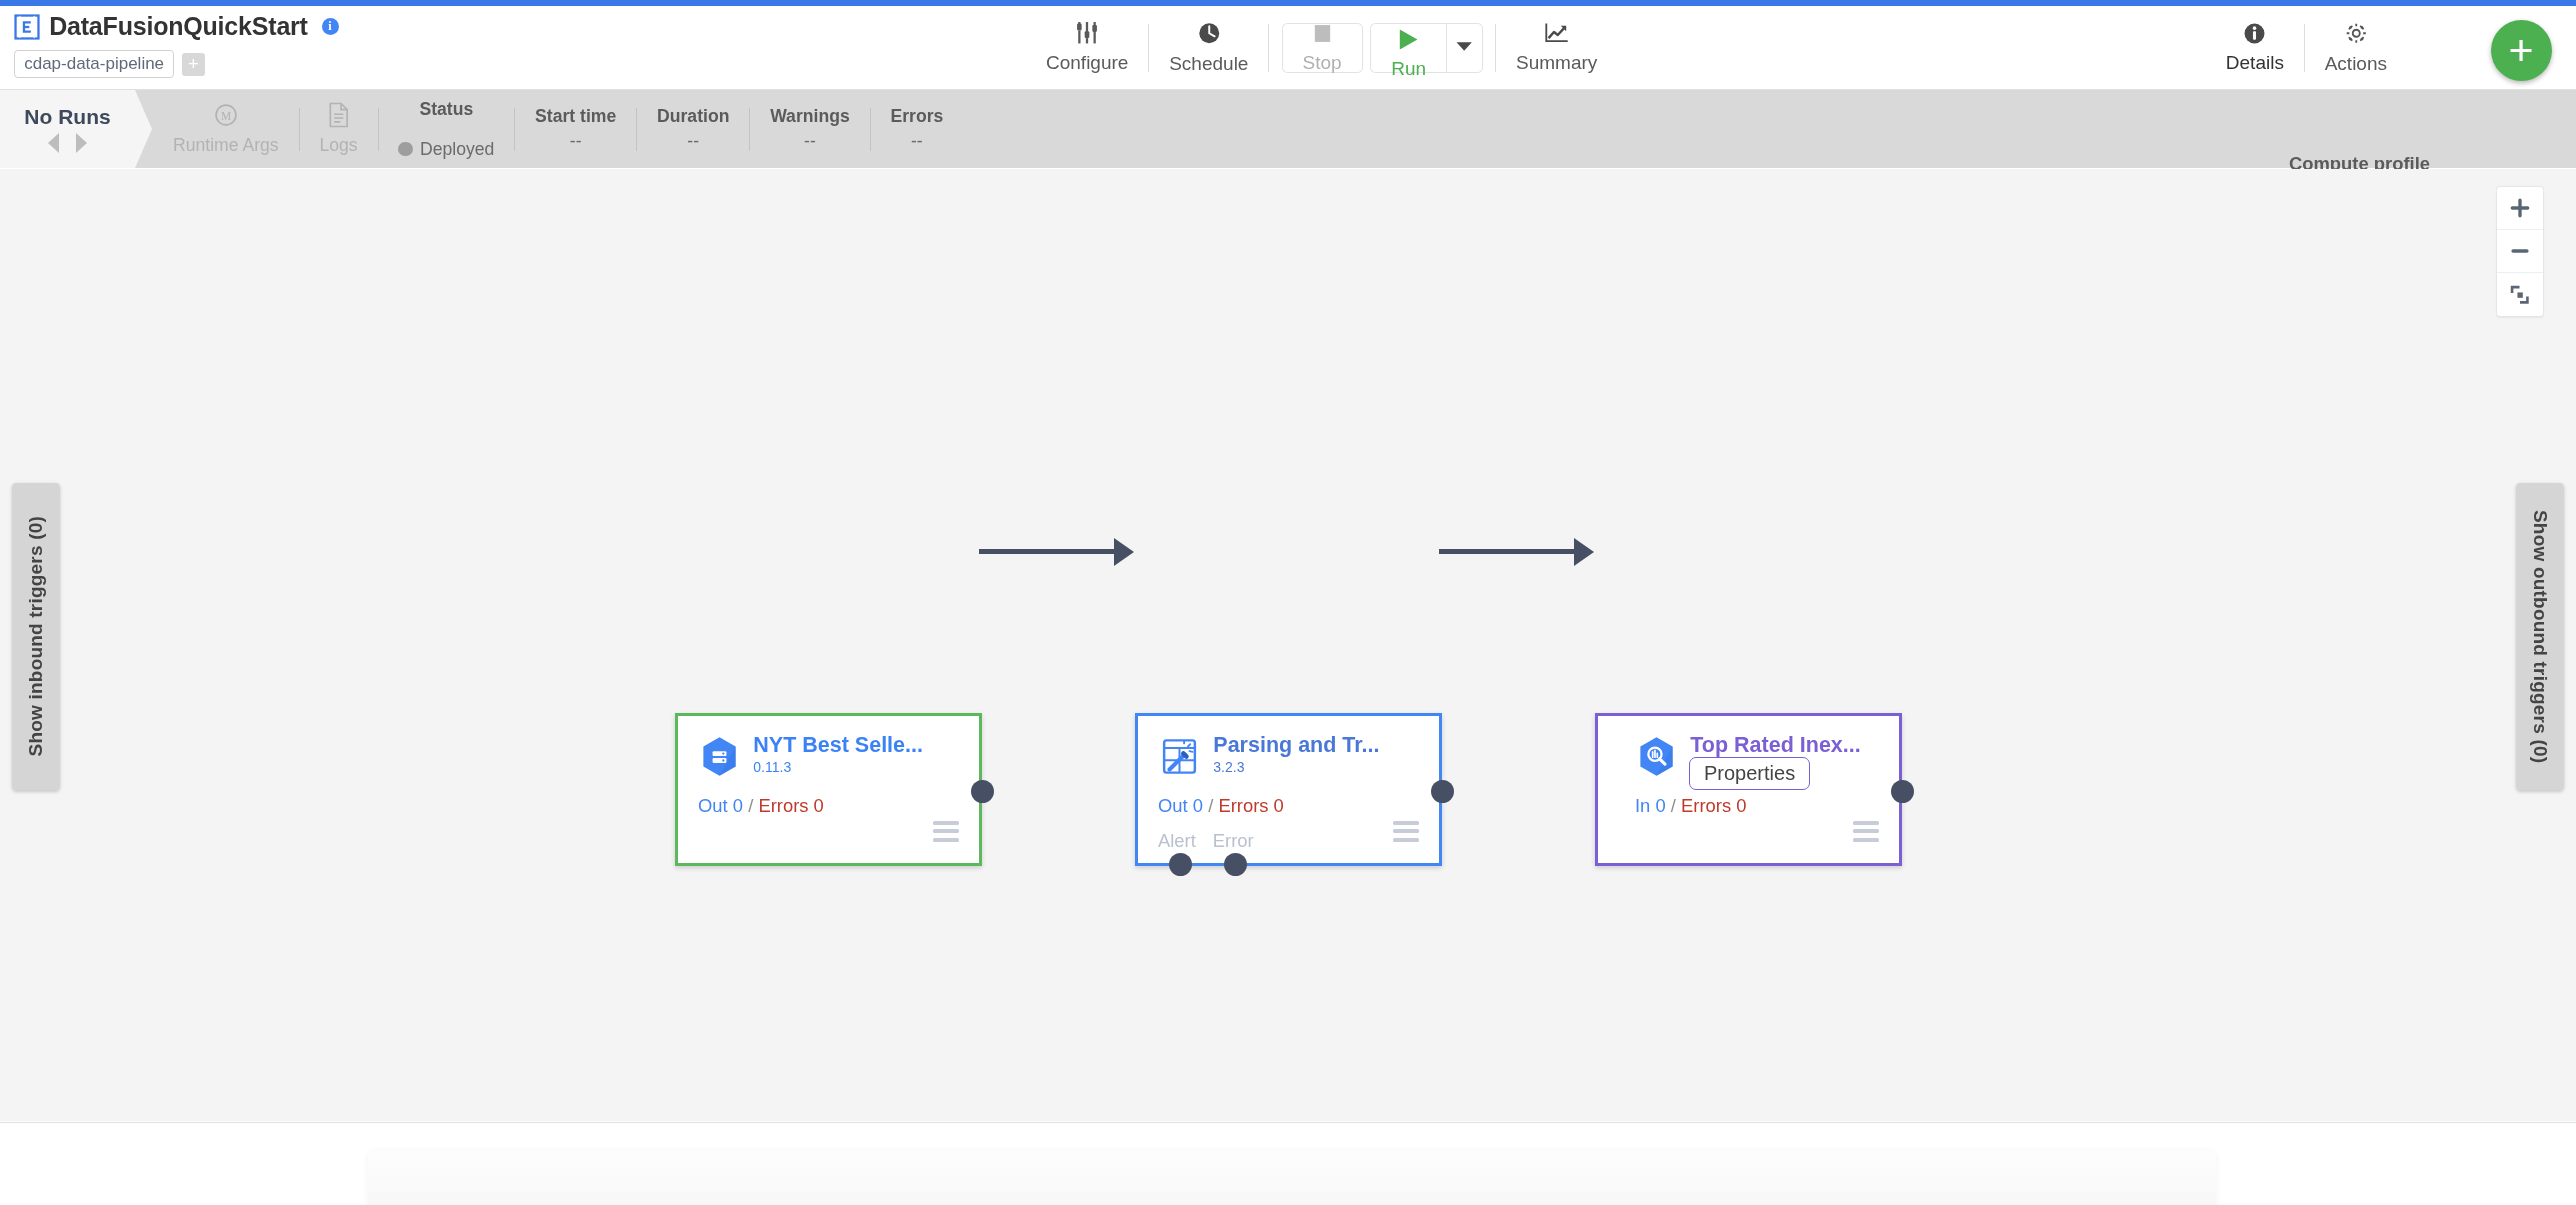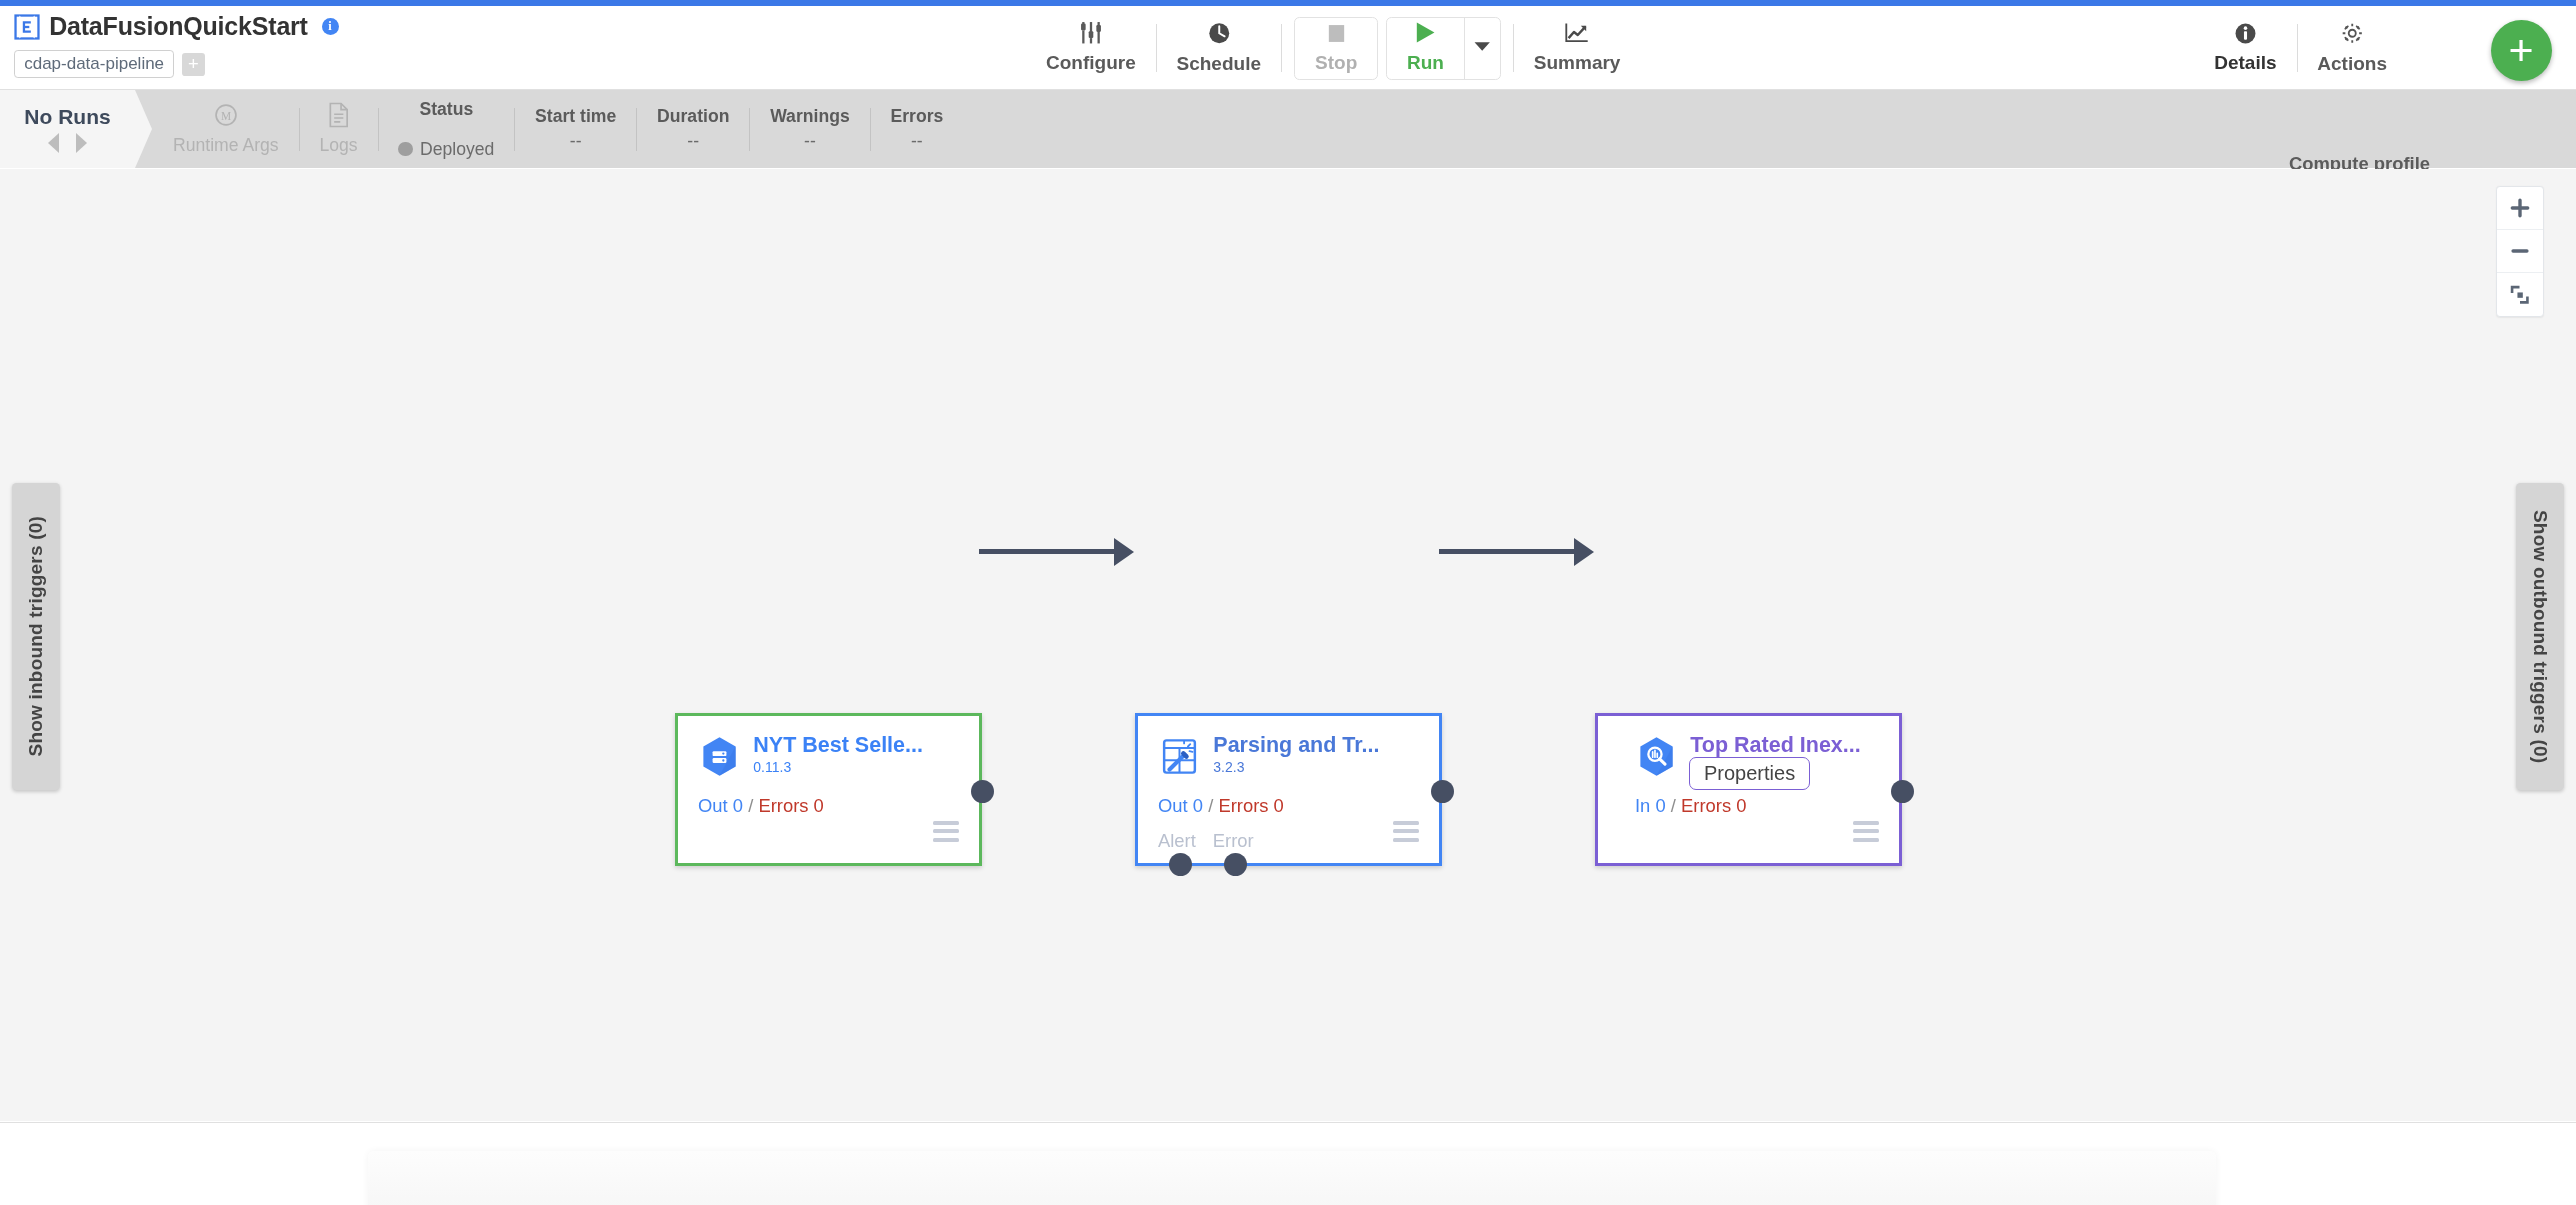--- a/index.html
+++ b/index.html
@@ -29,25 +29,25 @@
   .pill { border:0.8px solid #d0d0d0; border-radius:3.8px; padding:3.1px 9.2px;
      font-size:17px; color:#5f6b7a; background:#fff; }
   .plus-sq { width:23px; height:23px; background:#d8d8d8; border-radius:3.1px;
      color:#fff; font-size:18.4px; display:flex; align-items:center; justify-content:center;
      line-height:1;}
 
   
   .center-actions { position:absolute; left:1026px; top:0; height:84px;
      display:flex; align-items:center; }
   .act { display:flex; flex-direction:column; align-items:center; justify-content:center;
-     padding:0 20px; height:60px; color:#555;font-weight:bold; }
+     padding:0 20px; height:60px; color:#555; }
   .act .lbl { font-size:19px; margin-top:4.6px; color:#5a5a5a; }
   .vdiv { width:0.8px; height:48px; background:#dcdcdc; }
 
-  .btnbox { border:0.8px solid #e2e2e2; border-radius:5.4px; height:63px;
+  .btnbox { border:0.8px solid #e2e2e2; border-radius:5.4px; height:50px;
      display:flex; align-items:center; background:#fff; }
   .btnbox .act { height:60px; }
   .stopbox { margin-left:12.3px; }
   .runbox { margin-left:7.7px; display:flex; align-items:stretch; }
   .runbox .divline { width:0.8px; background:#e2e2e2; }
   .caret-cell { width:35px; display:flex; align-items:center; justify-content:center; }
 
   .right-actions { position:absolute; right:169px; top:0; height:84px;
      display:flex; align-items:center; }
 

